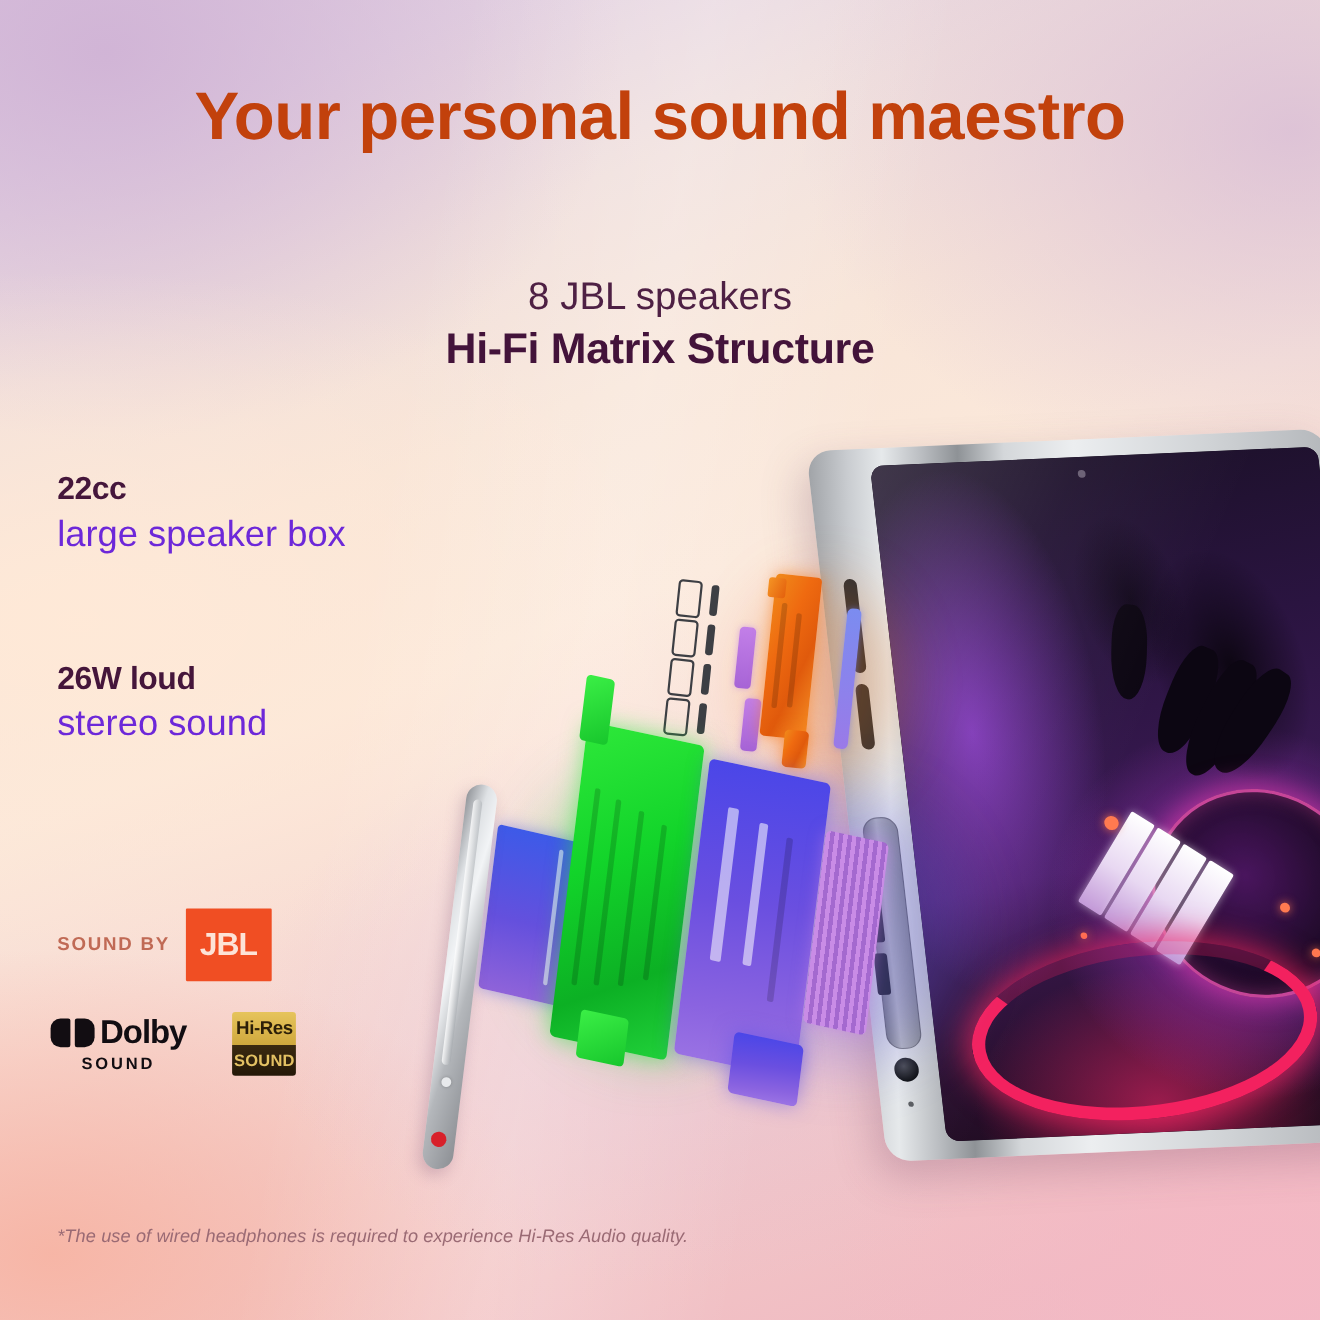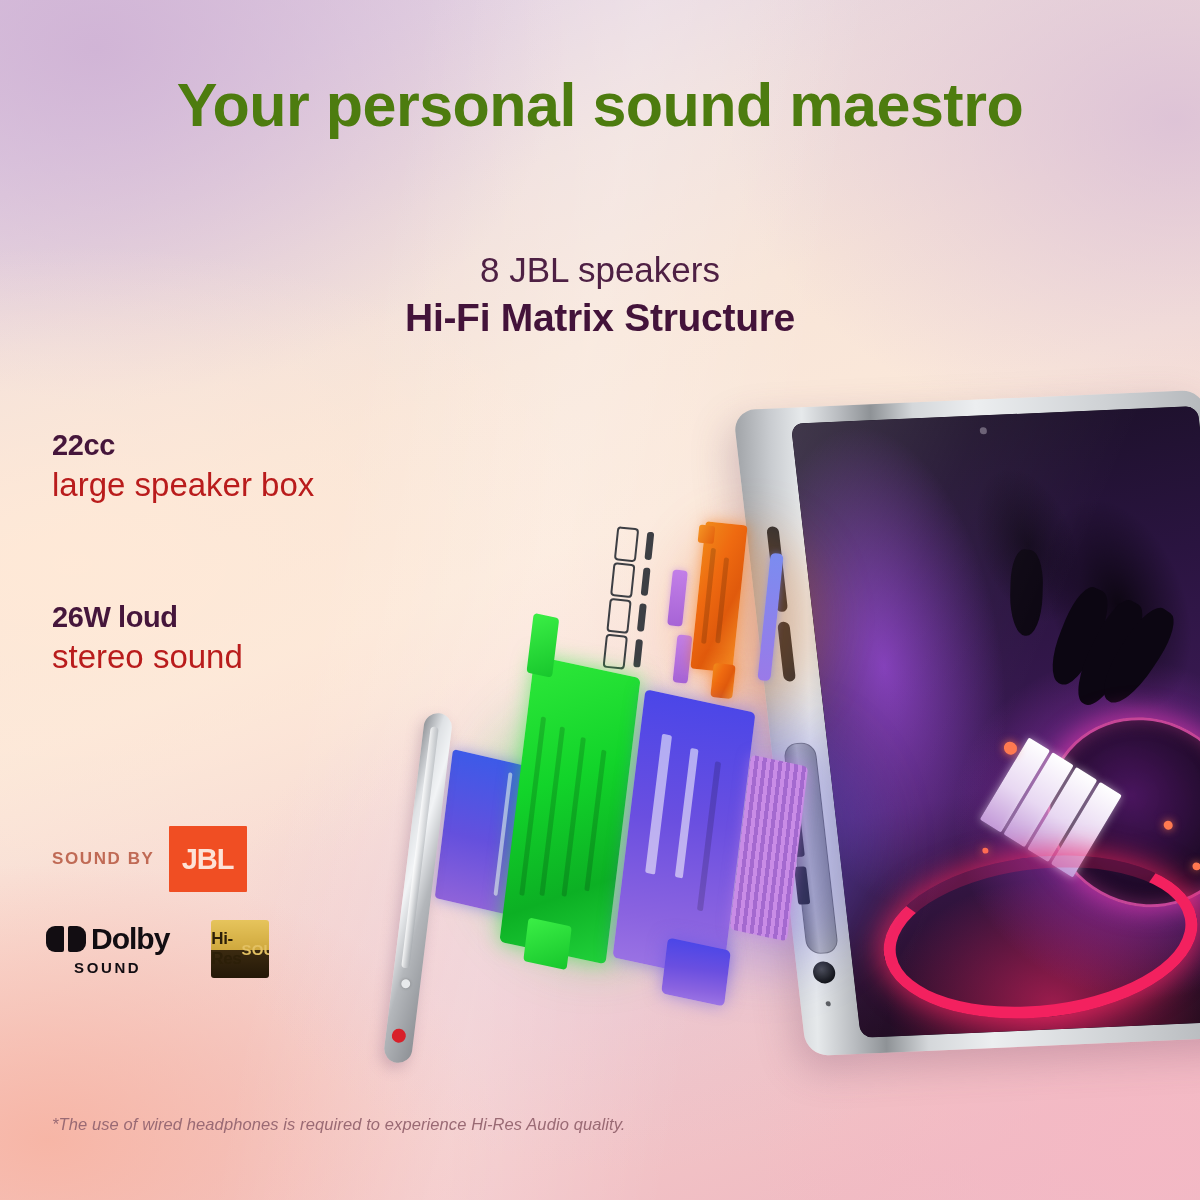--- a/index.html
+++ b/index.html
@@ -58,21 +58,21 @@
   
   .headline {
     position: absolute;
     top: 70px;
     left: 0;
     width: 1200px;
     text-align: center;
     font-size: 61px;
     font-weight: bold;
     letter-spacing: -0.5px;
-    color: #4d7c0f;
+    color: #c2410c;
   }
   .sub-line1 {
     position: absolute;
     top: 250px;
     left: 0;
     width: 1200px;
     text-align: center;
     font-size: 35px;
     font-weight: normal;
     color: #4e2044;
@@ -98,21 +98,21 @@
   .spec-value {
     font-size: 29px;
     font-weight: bold;
     color: #45163b;
     letter-spacing: -0.4px;
     line-height: 1.08;
   }
   .spec-desc {
     font-size: 33px;
     font-weight: normal;
-    color: #b91c1c;
+    color: #6d28d9;
     line-height: 1.24;
     margin-top: 4px;
   }
 
   
   .jbl-block {
     position: absolute;
     left: 52px;
     top: 826px;
     display: flex;
@@ -190,21 +190,21 @@
     letter-spacing: 2.6px;
     color: #120d12;
     margin-top: 6px;
   }
   .hires {
     width: 58px;
     height: 58px;
     border-radius: 3px;
     background: linear-gradient(180deg, #e6c45c 0%, #cfa83d 52%, #3b2a10 52%, #241808 100%);
     display: flex;
-    flex-direction: row;
+    flex-direction: column;
     overflow: hidden;
   }
   .hires-top {
     flex: 0 0 52%;
     display: flex;
     align-items: center;
     justify-content: center;
     font-size: 17px;
     font-weight: bold;
     color: #2c1f08;

